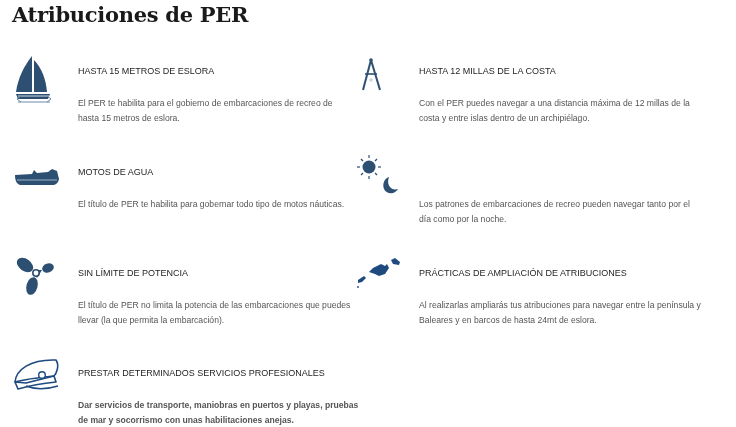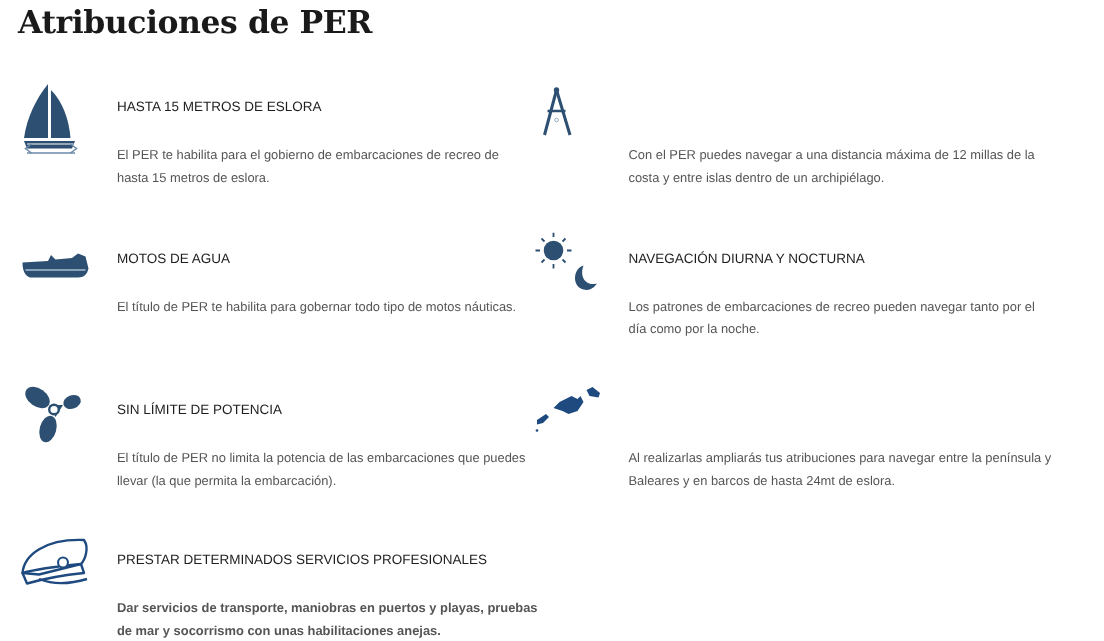--- a/index.html
+++ b/index.html
@@ -59,20 +59,21 @@
 <div class="feature" id="f1">
   <span class="icon">
     <svg width="50" height="50" viewBox="0 0 50 50">
       <line x1="18" y1="6" x2="10" y2="36" stroke="#2c4f72" stroke-width="2"></line>
       <line x1="18" y1="6" x2="27" y2="36" stroke="#2c4f72" stroke-width="2"></line>
       <line x1="12" y1="20" x2="24" y2="20" stroke="#2c4f72" stroke-width="1.6"></line>
       <circle cx="18" cy="6" r="1.8" fill="#2c4f72"></circle>
       <circle cx="18" cy="26" r="1.2" fill="none" stroke="#8aa2bb" stroke-width="0.6"></circle>
     </svg>
   </span>
+  <div class="title">HASTA 12 MILLAS DE LA COSTA</div>
   <div class="desc">Con el PER puedes navegar a una distancia máxima de 12 millas de la costa y entre islas dentro de un archipiélago.</div>
 </div>
 
 <div class="feature" id="f2">
   <span class="icon">
     <svg width="50" height="50" viewBox="0 0 50 50">
       <path d="M3 20 L20 19 L22 15 L25 18 L36 17 L40 14 L45 16 L47 24 C46 28 44 30 40 30 L8 30 C5 29 3 26 3 20 Z" fill="#2c4f72"></path>
       <line x1="5" y1="25" x2="45" y2="25" stroke="#a9bed3" stroke-width="0.9"></line>
     </svg>
   </span>
@@ -90,21 +91,20 @@
         <line x1="4" y1="12" x2="7" y2="12"></line>
         <line x1="25" y1="12" x2="28" y2="12"></line>
         <line x1="8" y1="4" x2="10" y2="6"></line>
         <line x1="22" y1="18" x2="24" y2="20"></line>
         <line x1="24" y1="4" x2="22" y2="6"></line>
         <line x1="8" y1="20" x2="10" y2="18"></line>
       </g>
       <path d="M36 22 C29 24 28 36 36 38 C40 39 43 37 45 34 C38 36 33 30 36 22 Z" fill="#2c4f72"></path>
     </svg>
   </span>
-  <div class="title">NAVEGACIÓN DIURNA Y NOCTURNA</div>
   <div class="desc">Los patrones de embarcaciones de recreo pueden navegar tanto por el día como por la noche.</div>
 </div>
 
 <div class="feature" id="f4">
   <span class="icon">
     <svg width="50" height="50" viewBox="0 0 50 50">
       <ellipse cx="13" cy="9" rx="9" ry="6" transform="rotate(35 13 9)" fill="#2c4f72"></ellipse>
       <ellipse cx="36" cy="12" rx="6" ry="4.5" transform="rotate(-20 36 12)" fill="#2c4f72"></ellipse>
       <ellipse cx="20" cy="30" rx="5.5" ry="9" transform="rotate(15 20 30)" fill="#2c4f72"></ellipse>
       <path d="M21 14 L30 14 L25 22 Z" fill="#2c4f72"></path>
@@ -117,20 +117,21 @@
 
 <div class="feature" id="f5">
   <span class="icon">
     <svg width="50" height="50" viewBox="0 0 50 50">
       <path d="M20 12 L28 8 L32 10 L34 8 L36 12 L32 18 L26 20 L22 18 L16 16 Z" fill="#1e4a80"></path>
       <path d="M38 4 L42 2 L47 6 L46 9 L40 8 Z" fill="#1e4a80"></path>
       <path d="M5 24 L11 20 L13 22 L9 26 L5 27 Z" fill="#1e4a80"></path>
       <circle cx="5" cy="31" r="0.9" fill="#1e4a80"></circle>
     </svg>
   </span>
+  <div class="title">PRÁCTICAS DE AMPLIACIÓN DE ATRIBUCIONES</div>
   <div class="desc">Al realizarlas ampliarás tus atribuciones para navegar entre la península y Baleares y en barcos de hasta 24mt de eslora.</div>
 </div>
 
 <div class="feature" id="f6">
   <span class="icon">
     <svg width="50" height="50" viewBox="0 0 50 50">
       <path d="M3 26 C4 14 18 3 44 4 C48 10 44 18 42 20 L14 27 Z" fill="none" stroke="#1e4a80" stroke-width="1.6" stroke-linejoin="round"></path>
       <path d="M3 26 C10 24 22 22 42 20 L44 26 C34 27 20 29 6 33 Z" fill="none" stroke="#1e4a80" stroke-width="1.6" stroke-linejoin="round"></path>
       <path d="M14 30 C24 34 36 33 46 30" fill="none" stroke="#1e4a80" stroke-width="1.6"></path>
       <circle cx="30" cy="19" r="3.3" fill="#fff" stroke="#1e4a80" stroke-width="1.4"></circle>

